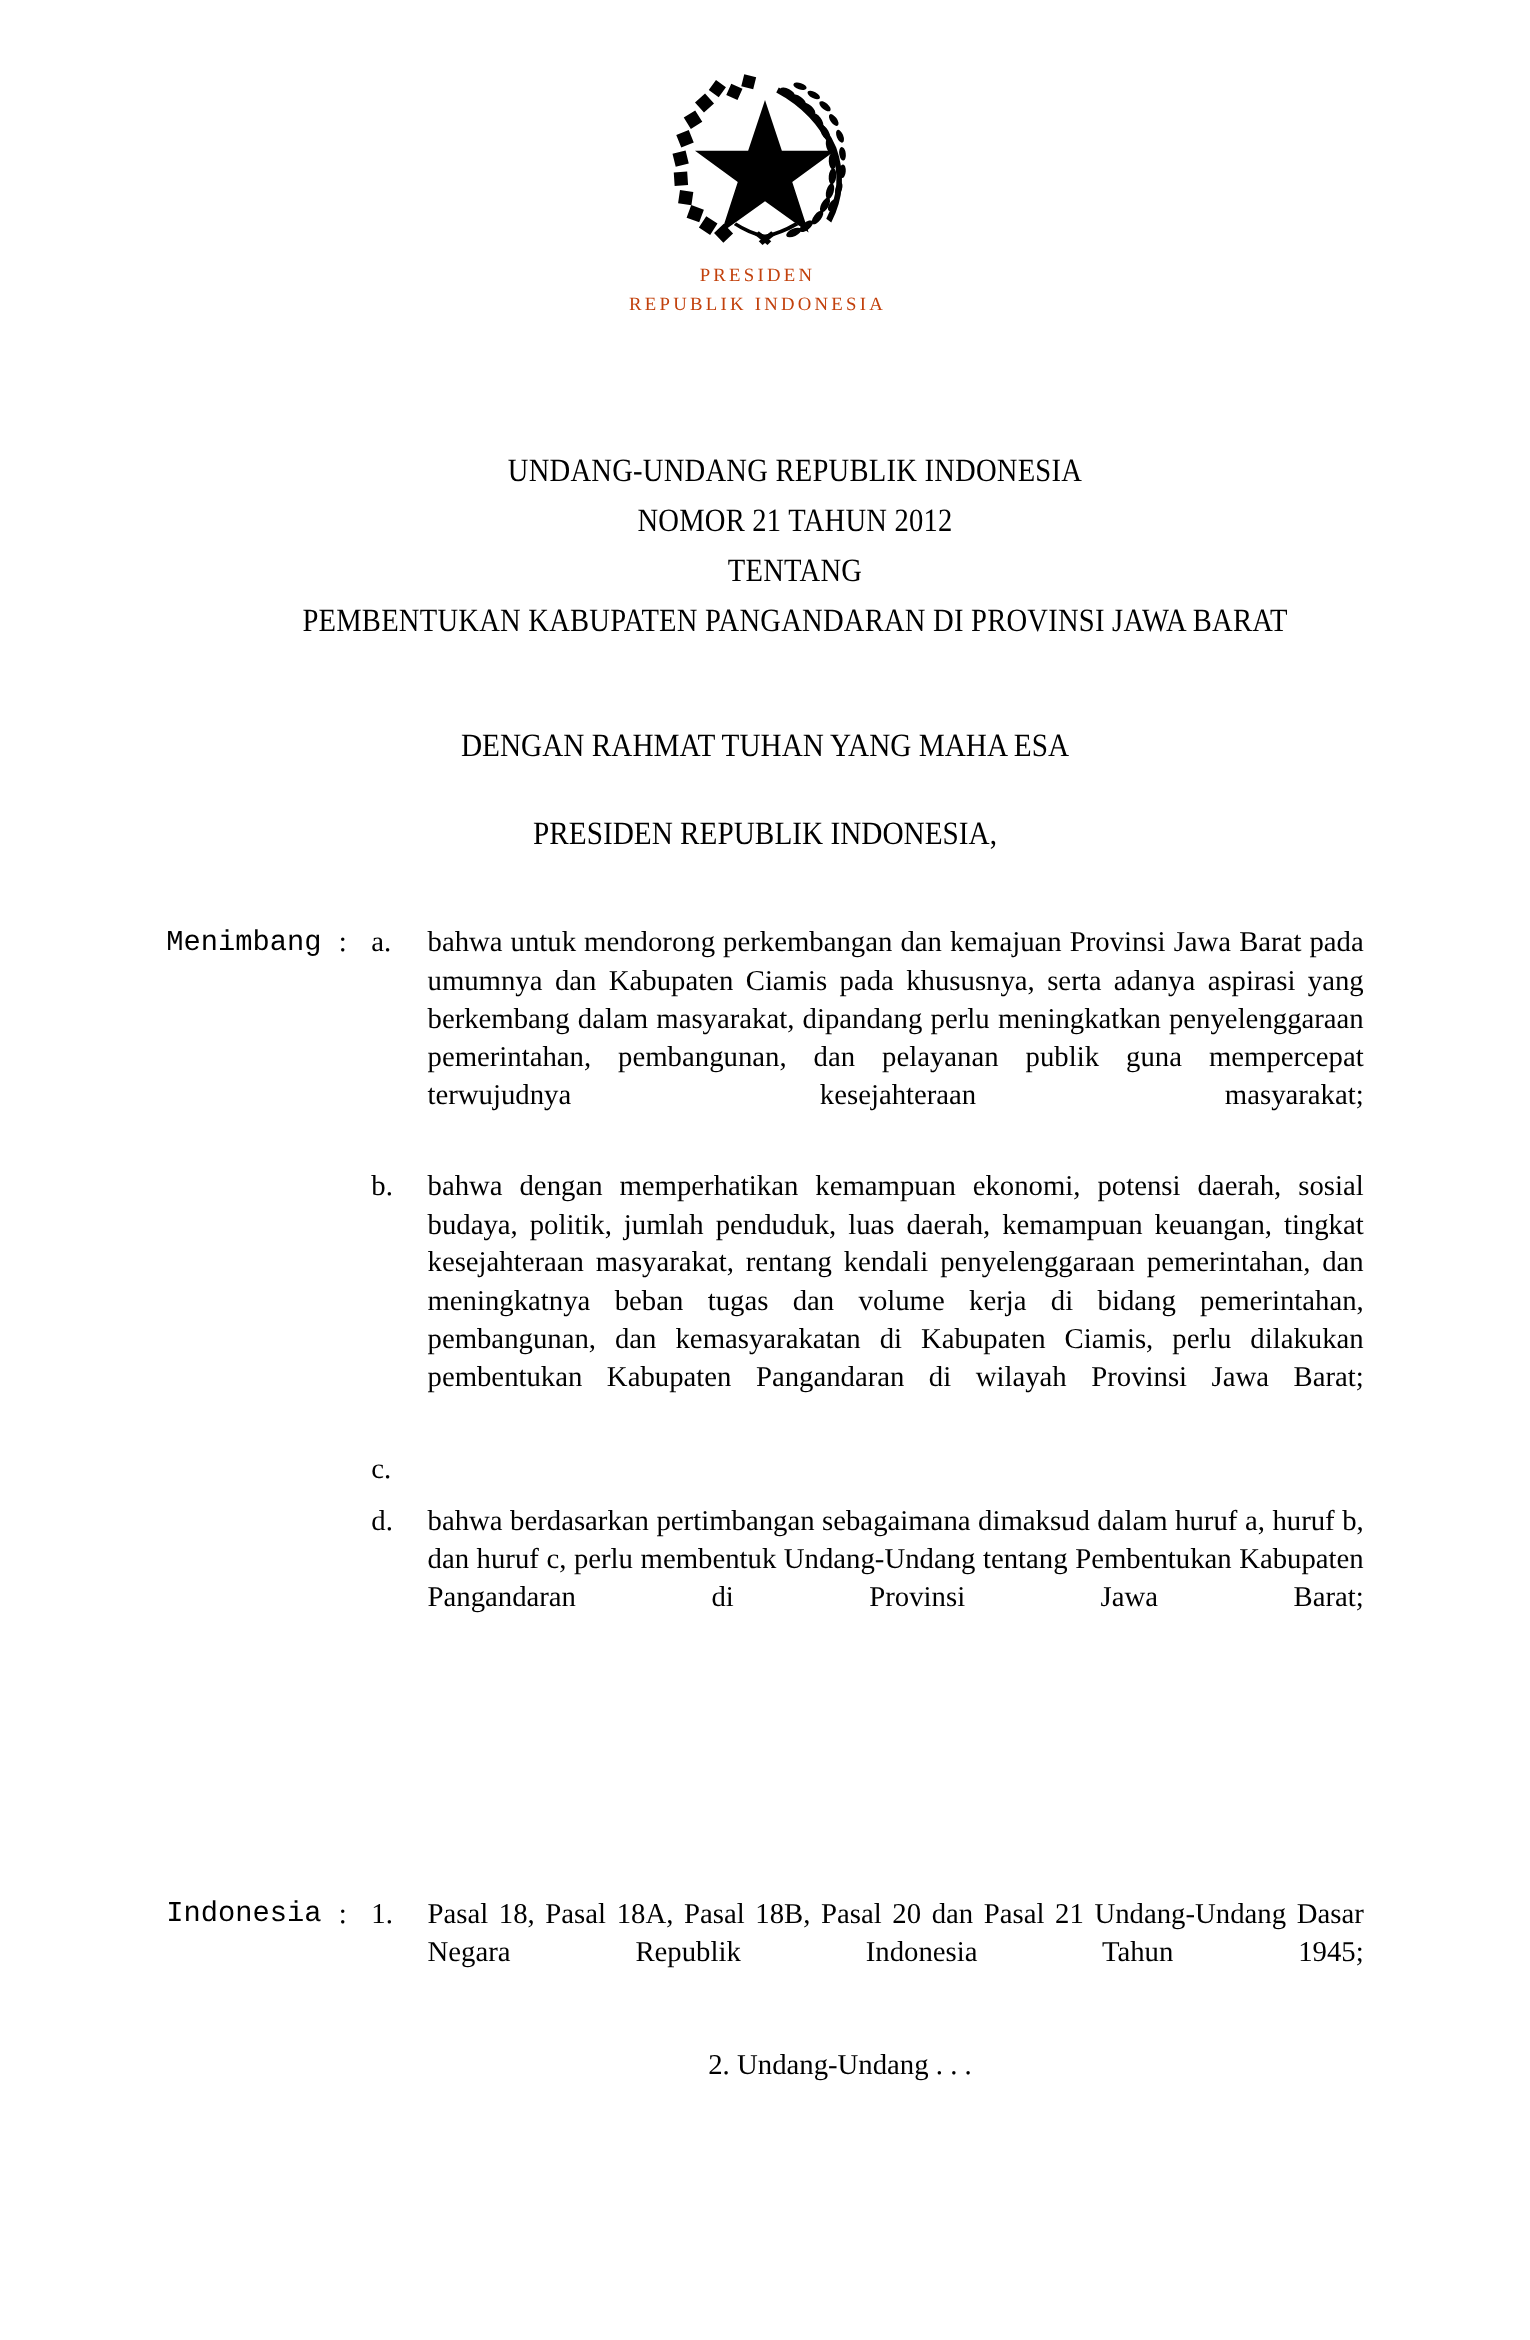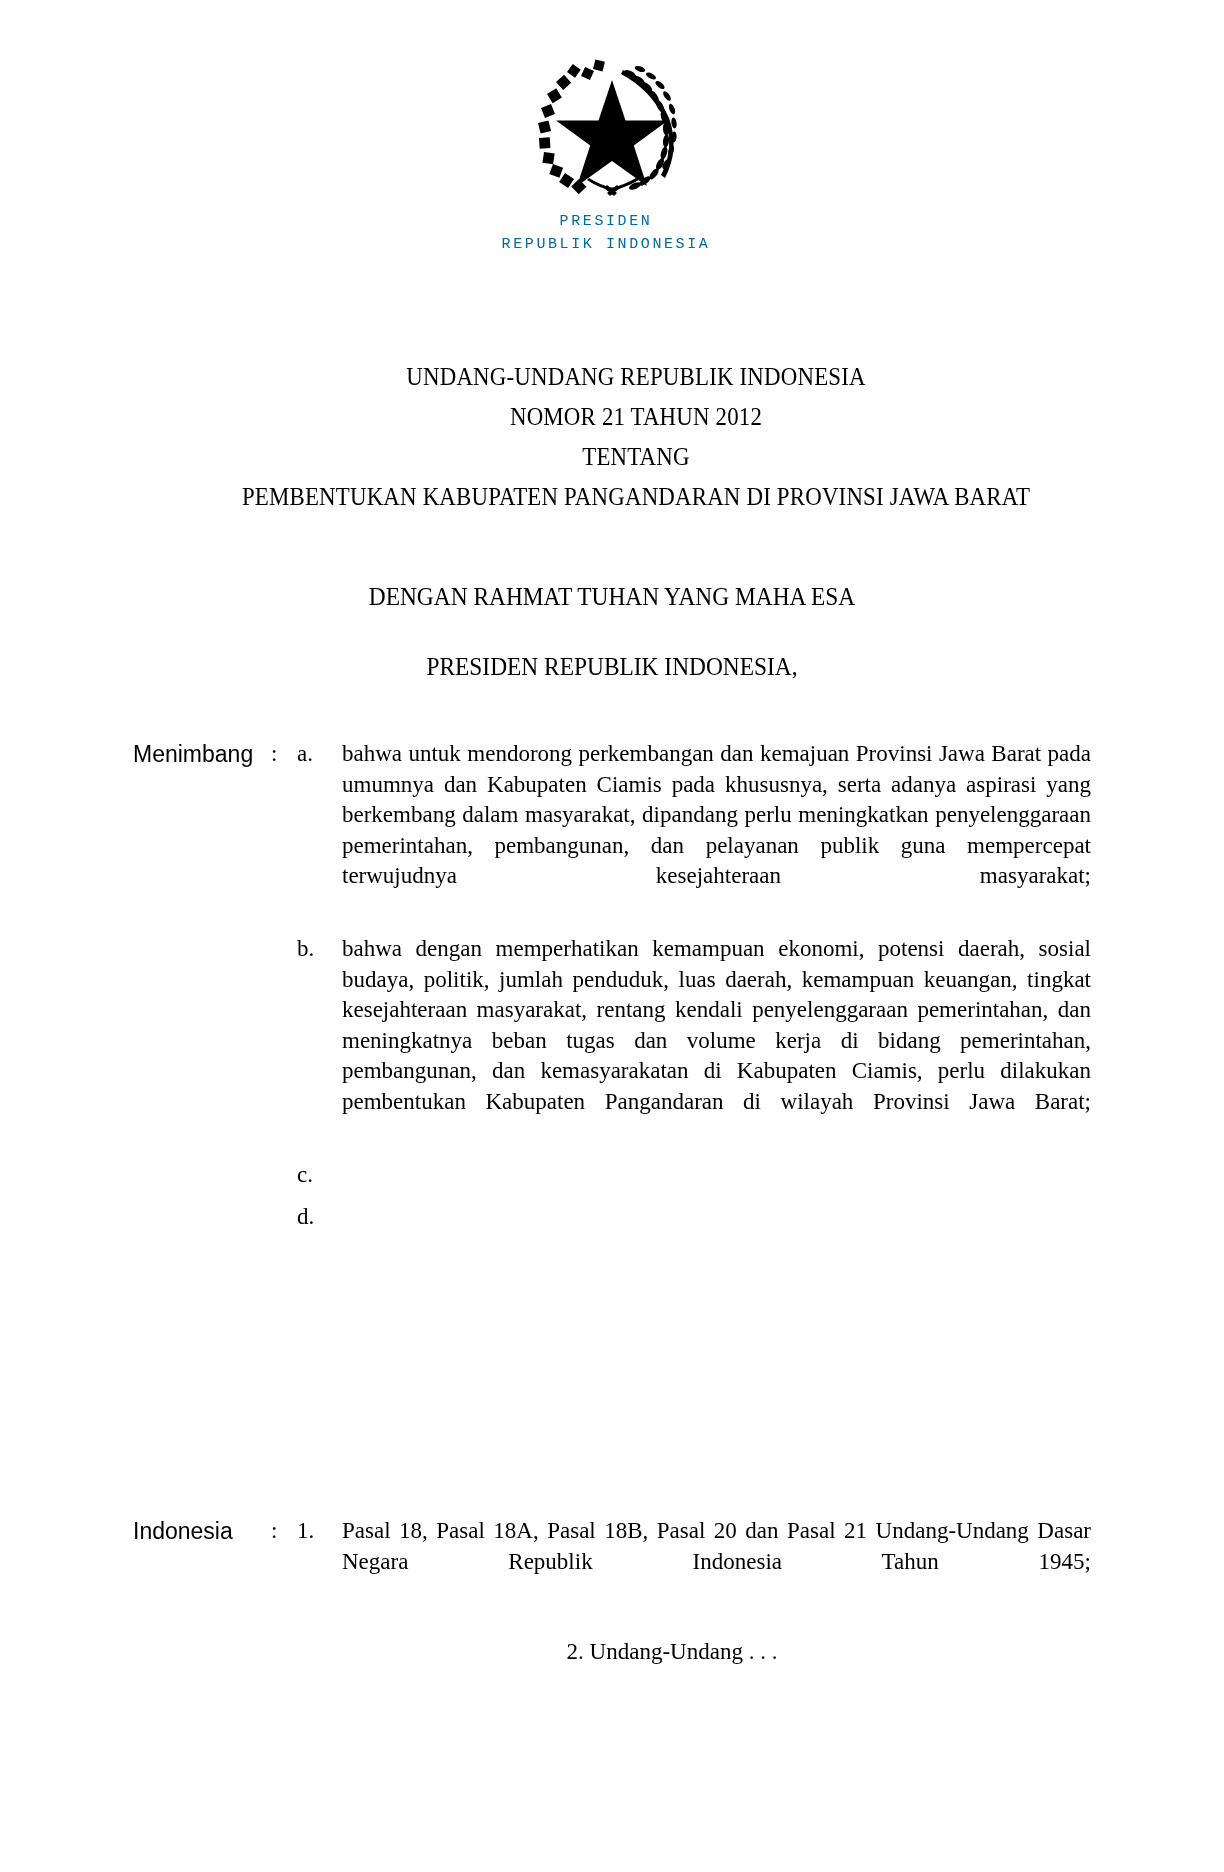--- a/index.html
+++ b/index.html
@@ -37,25 +37,25 @@
     display: block;
   }
 
   
   .emblem-caption {
     position: absolute;
     top: 210px;
     left: 0;
     width: 1212px;
     text-align: center;
-    font-family: Liberation Mono, monospace;
+    font-family: Liberation Serif, serif;
     font-size: 15px;
     line-height: 23px;
     letter-spacing: 2.6px;
-    color: #0369a1;
+    color: #c2410c;
   }
   .emblem-caption .cap-line { display: block; white-space: nowrap; }
 
   
   .title-block {
     position: absolute;
     top: 357px;
     left: 0;
     width: 1224px;
     text-align: center;
@@ -98,21 +98,21 @@
   .clause-group.mengingat { top: 1516px; }
 
   .clause-row {
     display: flex;
     align-items: flex-start;
     margin-bottom: 2px;
   }
   .clause-label {
     width: 138px;
     flex: 0 0 138px;
-    font-family: Liberation Sans, sans-serif;
+    font-family: Liberation Mono, monospace;
     font-size: 23px;
     line-height: 30px;
     white-space: nowrap;
   }
   .clause-colon {
     width: 26px;
     flex: 0 0 26px;
     font-family: "Liberation Serif", serif;
     font-size: 23px;
     line-height: 30px;
@@ -277,20 +277,21 @@
     </div>
     <div class="clause-row sub">
       <div class="clause-label"></div>
       <div class="clause-colon"></div>
       <div class="clause-marker">c.</div>
     </div>
     <div class="clause-row sub">
       <div class="clause-label"></div>
       <div class="clause-colon"></div>
       <div class="clause-marker">d.</div>
+      <div class="clause-body lastline-left">bahwa berdasarkan pertimbangan sebagaimana dimaksud dalam huruf a, huruf b, dan huruf c, perlu membentuk Undang-Undang tentang Pembentukan Kabupaten Pangandaran di Provinsi Jawa Barat;</div>
     </div>
   </div>
 
   <div class="clause-group mengingat">
     <div class="clause-row">
       <div class="clause-label">Indonesia</div>
       <div class="clause-colon">:</div>
       <div class="clause-marker">1.</div>
       <div class="clause-body lastline-left">Pasal 18, Pasal 18A, Pasal 18B, Pasal 20 dan Pasal 21 Undang-Undang Dasar Negara Republik Indonesia Tahun 1945;</div>
     </div>

